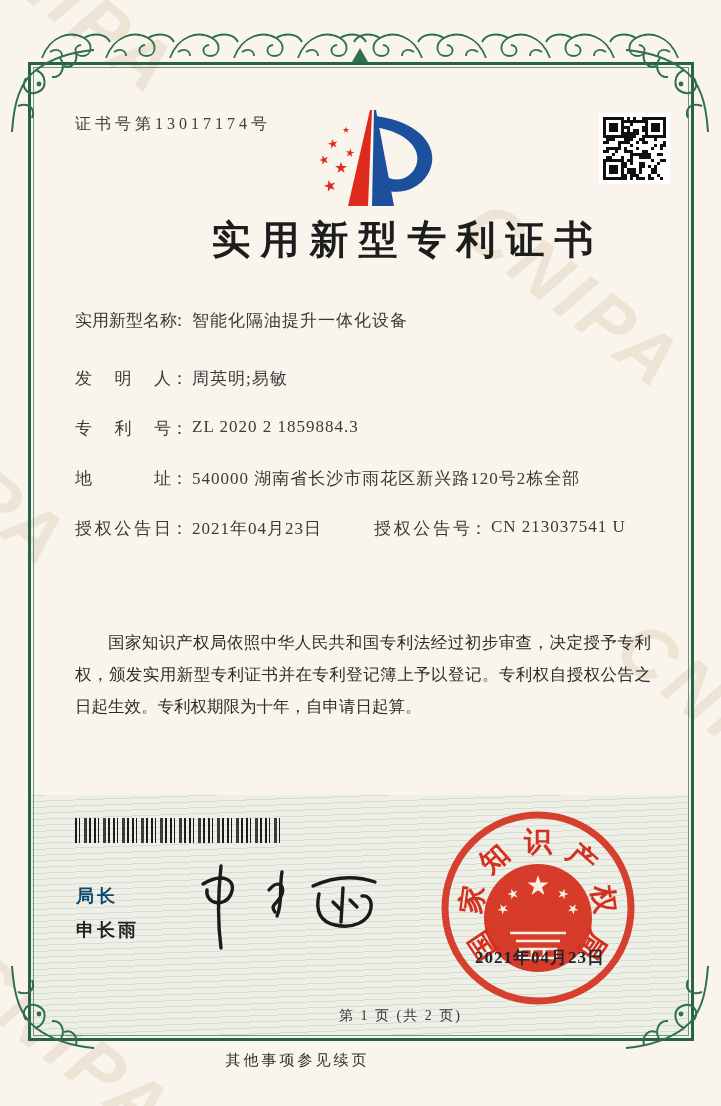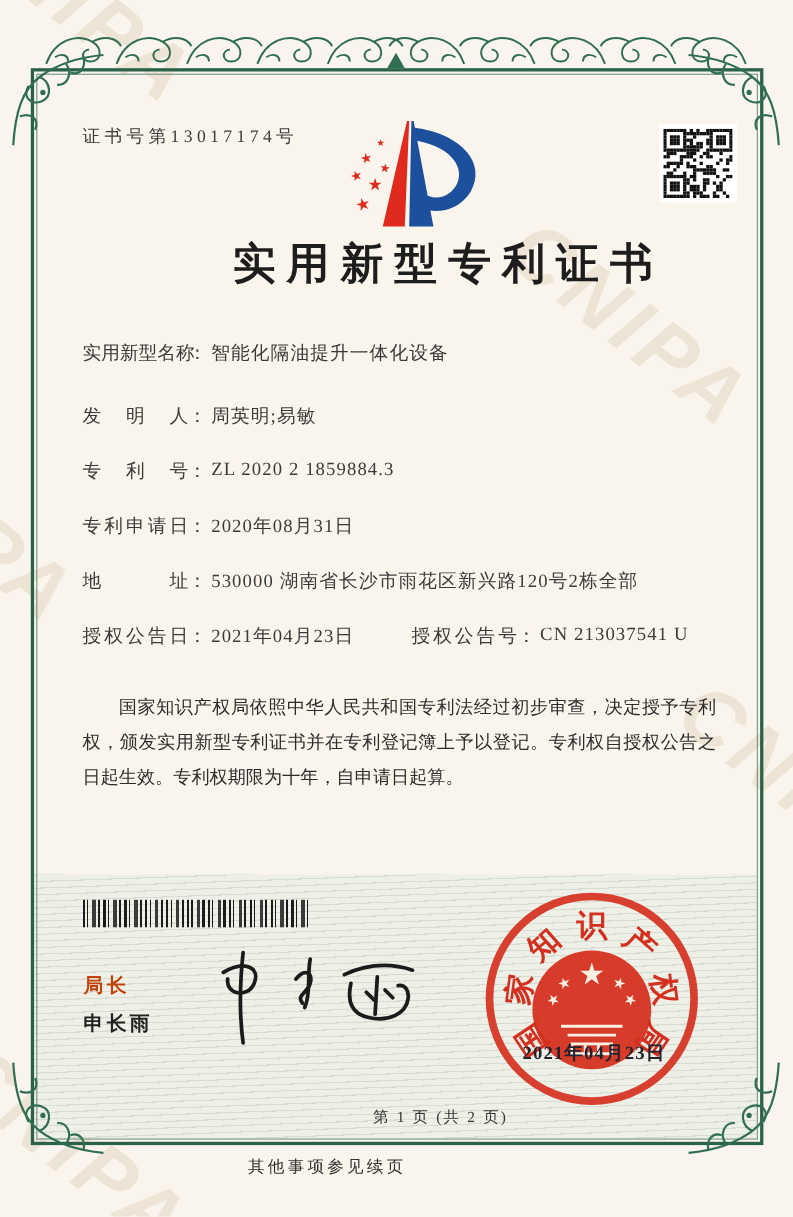--- a/index.html
+++ b/index.html
@@ -57,21 +57,21 @@
   }
   .barcode{
     position:absolute;left:75px;top:818px;width:205px;height:25px;
     background:repeating-linear-gradient(90deg,
       #1b1b1b 0 2px, rgba(0,0,0,0) 2px 4px,
       #1b1b1b 4px 5px, rgba(0,0,0,0) 5px 9px,
       #3a3a3a 9px 12px, rgba(0,0,0,0) 12px 14px,
       #1b1b1b 14px 16px, rgba(0,0,0,0) 16px 19px);
   }
   .sig-title{position:absolute;left:76px;top:884px;font-size:18px;font-weight:700;
-    letter-spacing:3px;color:#c2410c;font-family:"Liberation Sans","DejaVu Sans",sans-serif;}
+    letter-spacing:3px;color:#0c4a6e;font-family:"Liberation Sans","DejaVu Sans",sans-serif;}
   .sig-name{position:absolute;left:76px;top:918px;font-size:18px;font-weight:700;
     letter-spacing:3px;color:#222;font-family:"Liberation Sans","DejaVu Sans",sans-serif;}
   .signature-svg{position:absolute;left:185px;top:846px;}
   .seal{position:absolute;left:436px;top:806px;width:204px;height:204px;}
   .seal-date{
     position:absolute;left:448px;top:946px;width:184px;text-align:center;
     font-size:17px;font-weight:600;letter-spacing:1px;color:#23232e;
   }
   .page-info{position:absolute;left:0;top:1007px;width:721px;text-align:center;
     font-size:14px;letter-spacing:2px;color:#333;padding-left:40px;}
@@ -424,24 +424,21 @@
   <div class="frow first">
     <span class="flabel">实用新型名称</span><span class="fcolon">：</span><span class="fvalue">智能化隔油提升一体化设备</span>
   </div>
   <div class="frow">
     <span class="flabel">发明人</span><span class="fcolon">：</span><span class="fvalue">周英明;易敏</span>
   </div>
   <div class="frow">
     <span class="flabel">专利号</span><span class="fcolon">：</span><span class="fvalue">ZL 2020 2 1859884.3</span>
   </div>
   <div class="frow">
-    <span class="flabel">专利申请日</span><span class="fcolon">：</span><span class="fvalue">2020年08月31日</span>
-  </div>
-  <div class="frow">
-    <span class="flabel">地址</span><span class="fcolon">：</span><span class="fvalue">530000 湖南省长沙市雨花区新兴路120号2栋全部</span>
+    <span class="flabel">地址</span><span class="fcolon">：</span><span class="fvalue">540000 湖南省长沙市雨花区新兴路120号2栋全部</span>
   </div>
   <div class="frow">
     <span><span class="flabel">授权公告日</span><span class="fcolon">：</span><span class="fvalue">2021年04月23日</span></span><span class="fgroup2"><span class="flabel">授权公告号</span><span class="fcolon">：</span><span class="fvalue">CN 213037541 U</span></span>
   </div>
 </div>
 
 <div class="paras">
   <p>国家知识产权局依照中华人民共和国专利法经过初步审查，决定授予专利权，颁发实用新型专利证书并在专利登记簿上予以登记。专利权自授权公告之日起生效。专利权期限为十年，自申请日起算。</p>
 </div>
 

